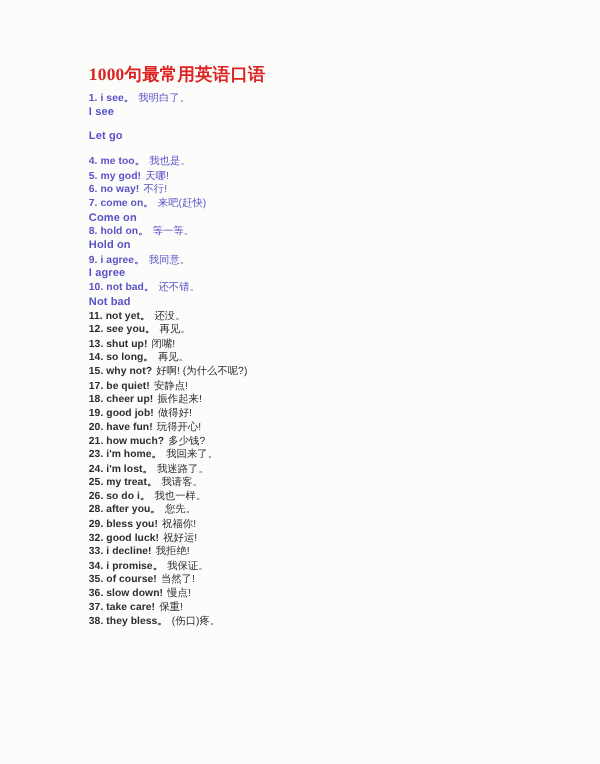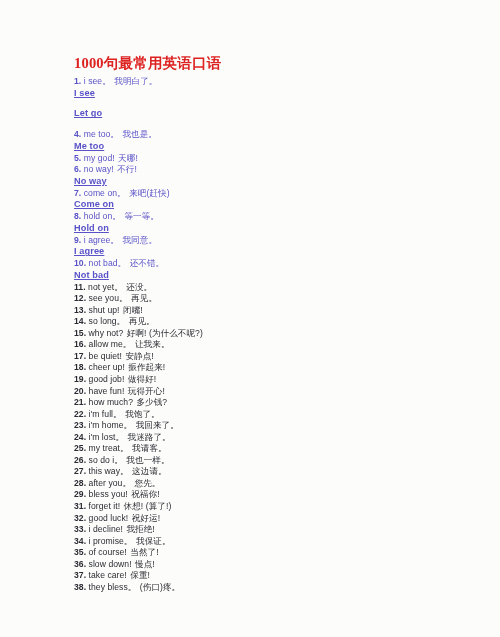--- a/index.html
+++ b/index.html
@@ -40,40 +40,39 @@
   .entry {
     font-size: 8.6px;
     line-height: 11.55px;
     white-space: nowrap;
     letter-spacing: 0.05px;
   }
   .entry .num {
     font-weight: bold;
   }
   .entry .en {
-    font-weight: normal;
+    font-weight: bold;
   }
   .entry .zh {
     font-weight: normal;
     padding-left: 1px;
   }
   
   .c-violet {
     color: #5a52c8;
   }
   .c-dark {
     color: #2b2b33;
   }
   .echo {
     font-size: 9.2px;
     line-height: 11.9px;
     font-weight: bold;
     white-space: nowrap;
     letter-spacing: 0.1px;
-    text-decoration: underline;
   }
   .gap {
     height: 9px;
   }
   .indent1 {
     padding-left: 4px;
   }
 </style>
 </head>
 <body>
@@ -83,52 +82,46 @@
 
     <h1 class="doc-title">1000句最常用英语口语</h1>
 
     <div id="entry-list">
         <div class="entry c-violet"><span class="num">1.</span> <span class="en">i see。</span> <span class="zh">我明白了。</span></div>
         <div class="echo c-violet">I see</div>
         <div class="gap"></div>
         <div class="echo c-violet">Let go</div>
         <div class="gap"></div>
         <div class="entry c-violet"><span class="num">4.</span> <span class="en">me too。</span> <span class="zh">我也是。</span></div>
-        <div class="echo c-violet">Me too</div>
         <div class="entry c-violet"><span class="num">5.</span> <span class="en">my god!</span> <span class="zh">天哪!</span></div>
         <div class="entry c-violet"><span class="num">6.</span> <span class="en">no way!</span> <span class="zh">不行!</span></div>
-        <div class="echo c-violet">No way</div>
         <div class="entry c-violet"><span class="num">7.</span> <span class="en">come on。</span> <span class="zh">来吧(赶快)</span></div>
         <div class="echo c-violet">Come on</div>
         <div class="entry c-violet"><span class="num">8.</span> <span class="en">hold on。</span> <span class="zh">等一等。</span></div>
         <div class="echo c-violet">Hold on</div>
         <div class="entry c-violet"><span class="num">9.</span> <span class="en">i agree。</span> <span class="zh">我同意。</span></div>
         <div class="echo c-violet">I agree</div>
         <div class="entry c-violet"><span class="num">10.</span> <span class="en">not bad。</span> <span class="zh">还不错。</span></div>
         <div class="echo c-violet">Not bad</div>
         <div class="entry c-dark"><span class="num">11.</span> <span class="en">not yet。</span> <span class="zh">还没。</span></div>
         <div class="entry c-dark"><span class="num">12.</span> <span class="en">see you。</span> <span class="zh">再见。</span></div>
         <div class="entry c-dark"><span class="num">13.</span> <span class="en">shut up!</span> <span class="zh">闭嘴!</span></div>
         <div class="entry c-dark"><span class="num">14.</span> <span class="en">so long。</span> <span class="zh">再见。</span></div>
         <div class="entry c-dark"><span class="num">15.</span> <span class="en">why not?</span> <span class="zh">好啊! (为什么不呢?)</span></div>
-        <div class="entry c-dark"><span class="num">16.</span> <span class="en">allow me。</span> <span class="zh">让我来。</span></div>
         <div class="entry c-dark"><span class="num">17.</span> <span class="en">be quiet!</span> <span class="zh">安静点!</span></div>
         <div class="entry c-dark"><span class="num">18.</span> <span class="en">cheer up!</span> <span class="zh">振作起来!</span></div>
         <div class="entry c-dark"><span class="num">19.</span> <span class="en">good job!</span> <span class="zh">做得好!</span></div>
         <div class="entry c-dark"><span class="num">20.</span> <span class="en">have fun!</span> <span class="zh">玩得开心!</span></div>
         <div class="entry c-dark"><span class="num">21.</span> <span class="en">how much?</span> <span class="zh">多少钱?</span></div>
-        <div class="entry c-dark"><span class="num">22.</span> <span class="en">i'm full。</span> <span class="zh">我饱了。</span></div>
         <div class="entry c-dark"><span class="num">23.</span> <span class="en">i'm home。</span> <span class="zh">我回来了。</span></div>
         <div class="entry c-dark"><span class="num">24.</span> <span class="en">i'm lost。</span> <span class="zh">我迷路了。</span></div>
         <div class="entry c-dark"><span class="num">25.</span> <span class="en">my treat。</span> <span class="zh">我请客。</span></div>
         <div class="entry c-dark"><span class="num">26.</span> <span class="en">so do i。</span> <span class="zh">我也一样。</span></div>
-        <div class="entry c-dark"><span class="num">27.</span> <span class="en">this way。</span> <span class="zh">这边请。</span></div>
         <div class="entry c-dark"><span class="num">28.</span> <span class="en">after you。</span> <span class="zh">您先。</span></div>
         <div class="entry c-dark"><span class="num">29.</span> <span class="en">bless you!</span> <span class="zh">祝福你!</span></div>
-        <div class="entry c-dark"><span class="num">31.</span> <span class="en">forget it!</span> <span class="zh">休想! (算了!)</span></div>
         <div class="entry c-dark"><span class="num">32.</span> <span class="en">good luck!</span> <span class="zh">祝好运!</span></div>
         <div class="entry c-dark"><span class="num">33.</span> <span class="en">i decline!</span> <span class="zh">我拒绝!</span></div>
         <div class="entry c-dark"><span class="num">34.</span> <span class="en">i promise。</span> <span class="zh">我保证。</span></div>
         <div class="entry c-dark"><span class="num">35.</span> <span class="en">of course!</span> <span class="zh">当然了!</span></div>
         <div class="entry c-dark"><span class="num">36.</span> <span class="en">slow down!</span> <span class="zh">慢点!</span></div>
         <div class="entry c-dark"><span class="num">37.</span> <span class="en">take care!</span> <span class="zh">保重!</span></div>
         <div class="entry c-dark"><span class="num">38.</span> <span class="en">they bless。</span> <span class="zh">(伤口)疼。</span></div>
       </div>
 
   </div>

